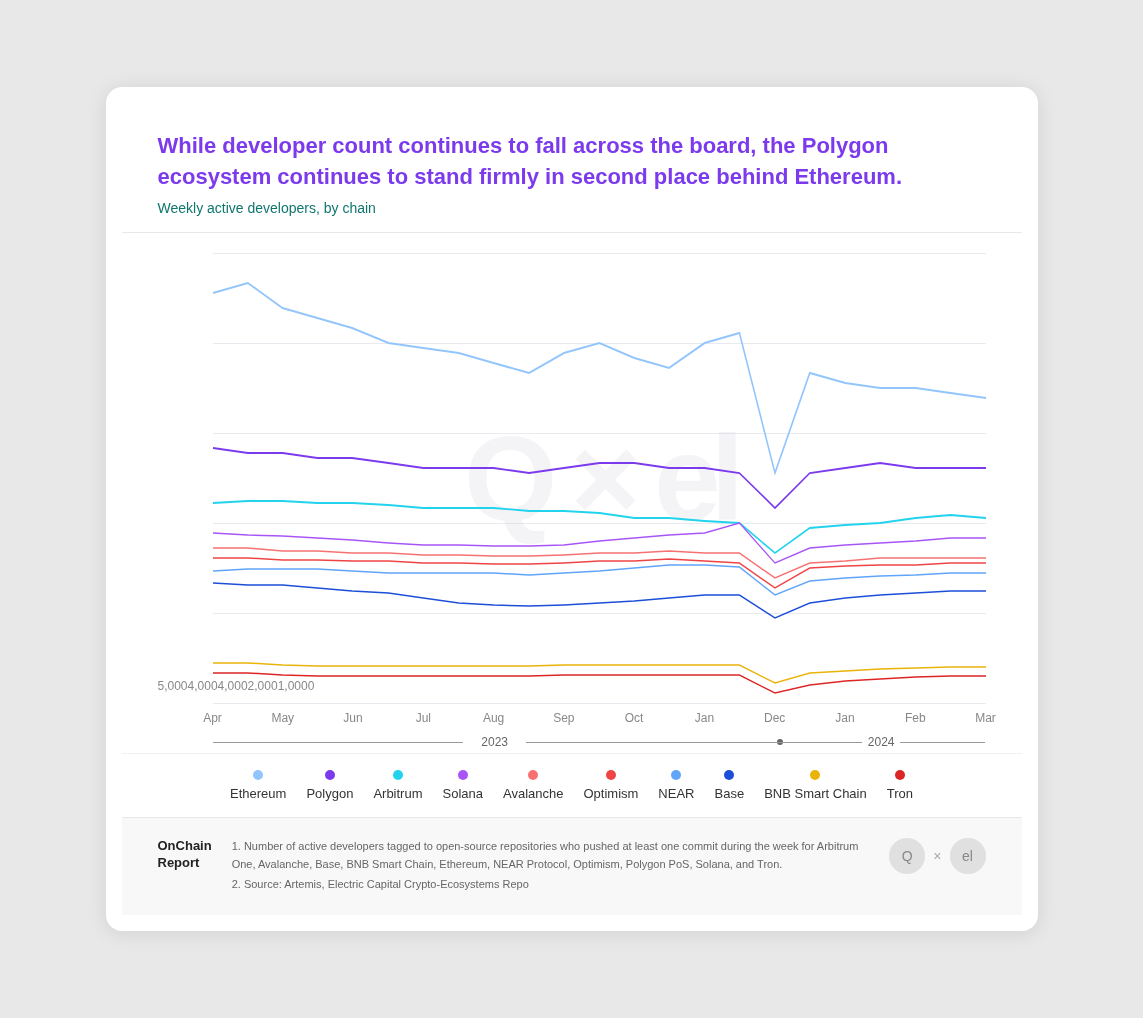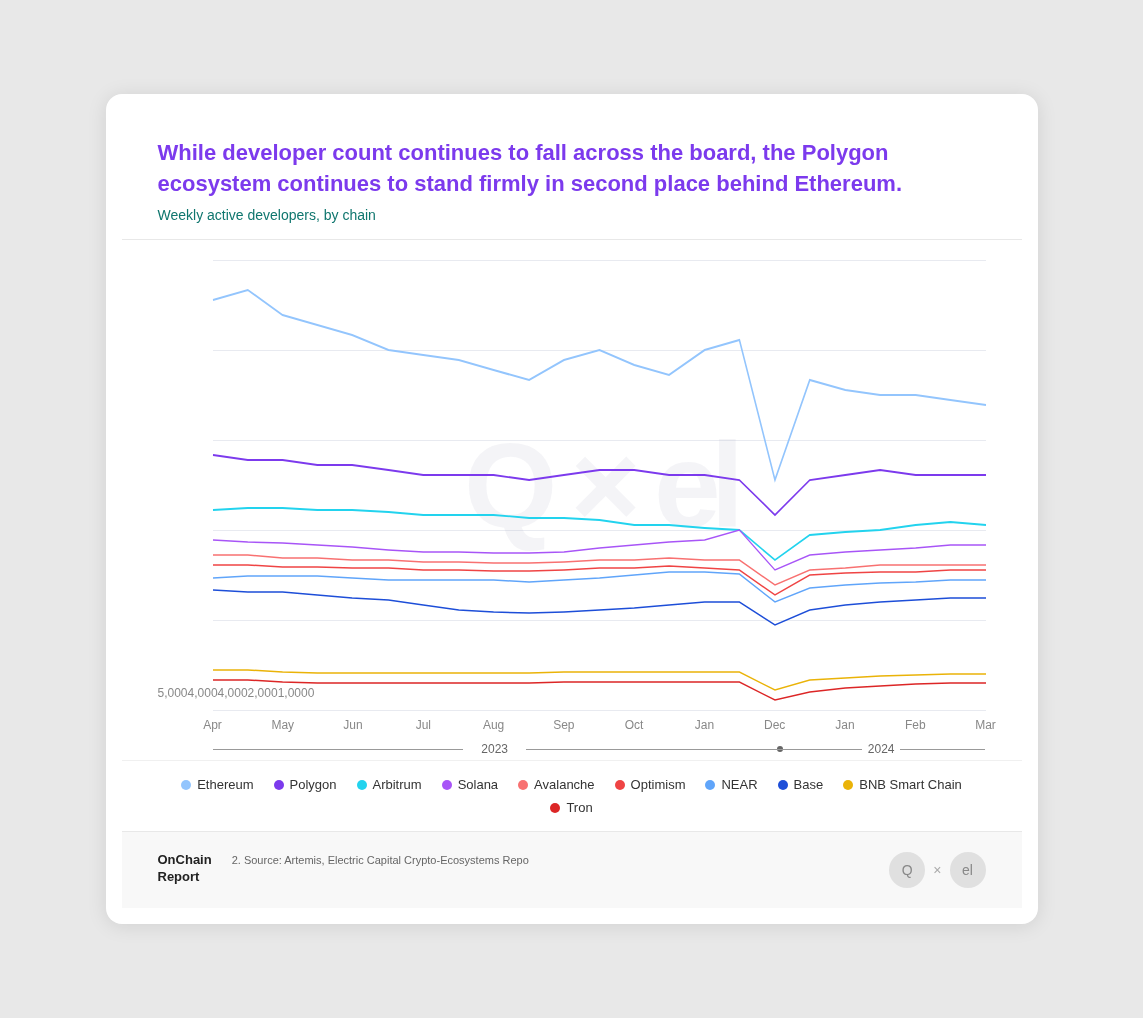--- a/index.html
+++ b/index.html
@@ -148,20 +148,21 @@
       gap: 8px 20px;
       justify-content: center;
       border-top: 1px solid #f0f0f0;
     }
     .legend-item {
       display: flex;
       align-items: center;
       gap: 6px;
       font-size: 13px;
       color: #333;
+      flex-direction: column;
     }
     .legend-dot {
       width: 10px;
       height: 10px;
       border-radius: 50%;
       flex-shrink: 0;
     }
     .footer {
       background: #f8f8f8;
       padding: 20px 36px;
@@ -338,20 +339,21 @@
       </div>
       <div class="legend-item">
         <span class="legend-dot" style="background: rgb(220, 38, 38);"></span>
         <span>Tron</span>
       </div>
     </div>
 
   <div class="footer">
     <div class="footer-brand">OnChain<br>Report</div>
     <div class="footer-notes">
+      <p>1. Number of active developers tagged to open-source repositories who pushed at least one commit during the week for Arbitrum One, Avalanche, Base, BNB Smart Chain, Ethereum, NEAR Protocol, Optimism, Polygon PoS, Solana, and Tron.</p>
       <p>2. Source: Artemis, Electric Capital Crypto-Ecosystems Repo</p>
     </div>
     <div class="footer-icons">
       <div class="footer-icon-circle">Q</div>
       <span class="footer-icon-x">×</span>
       <div class="footer-icon-circle">el</div>
     </div>
   </div>
 </div>
 

